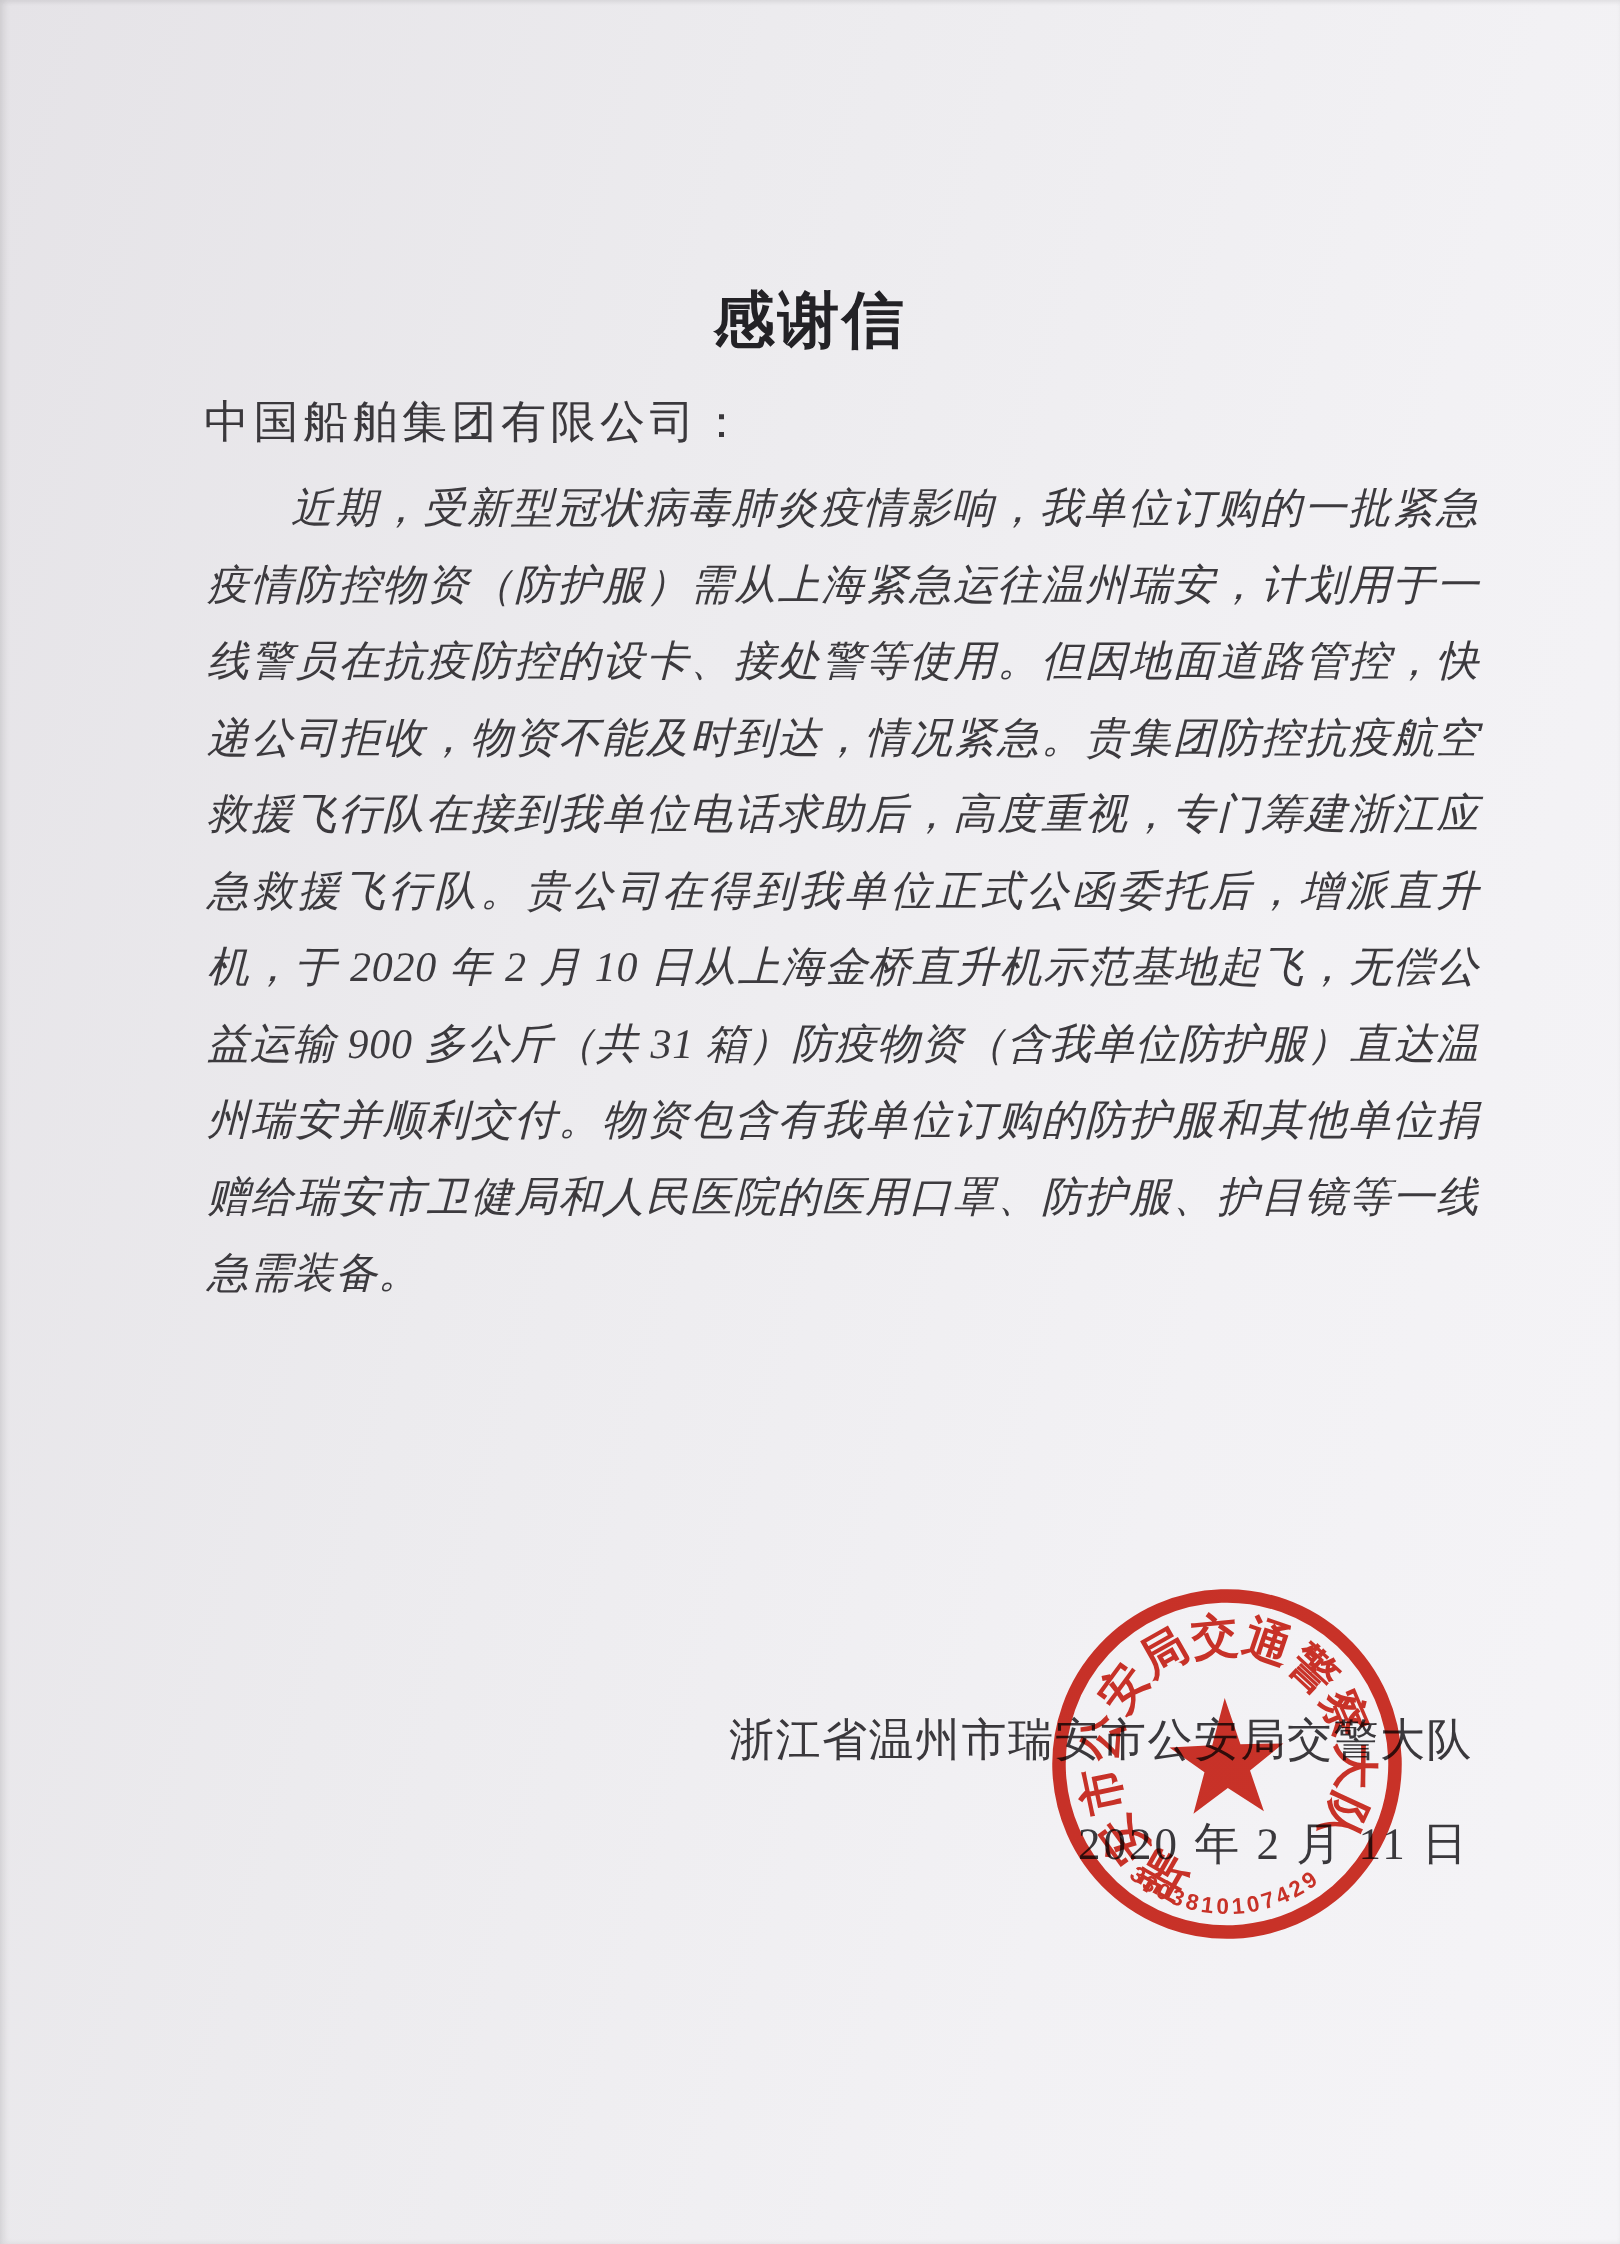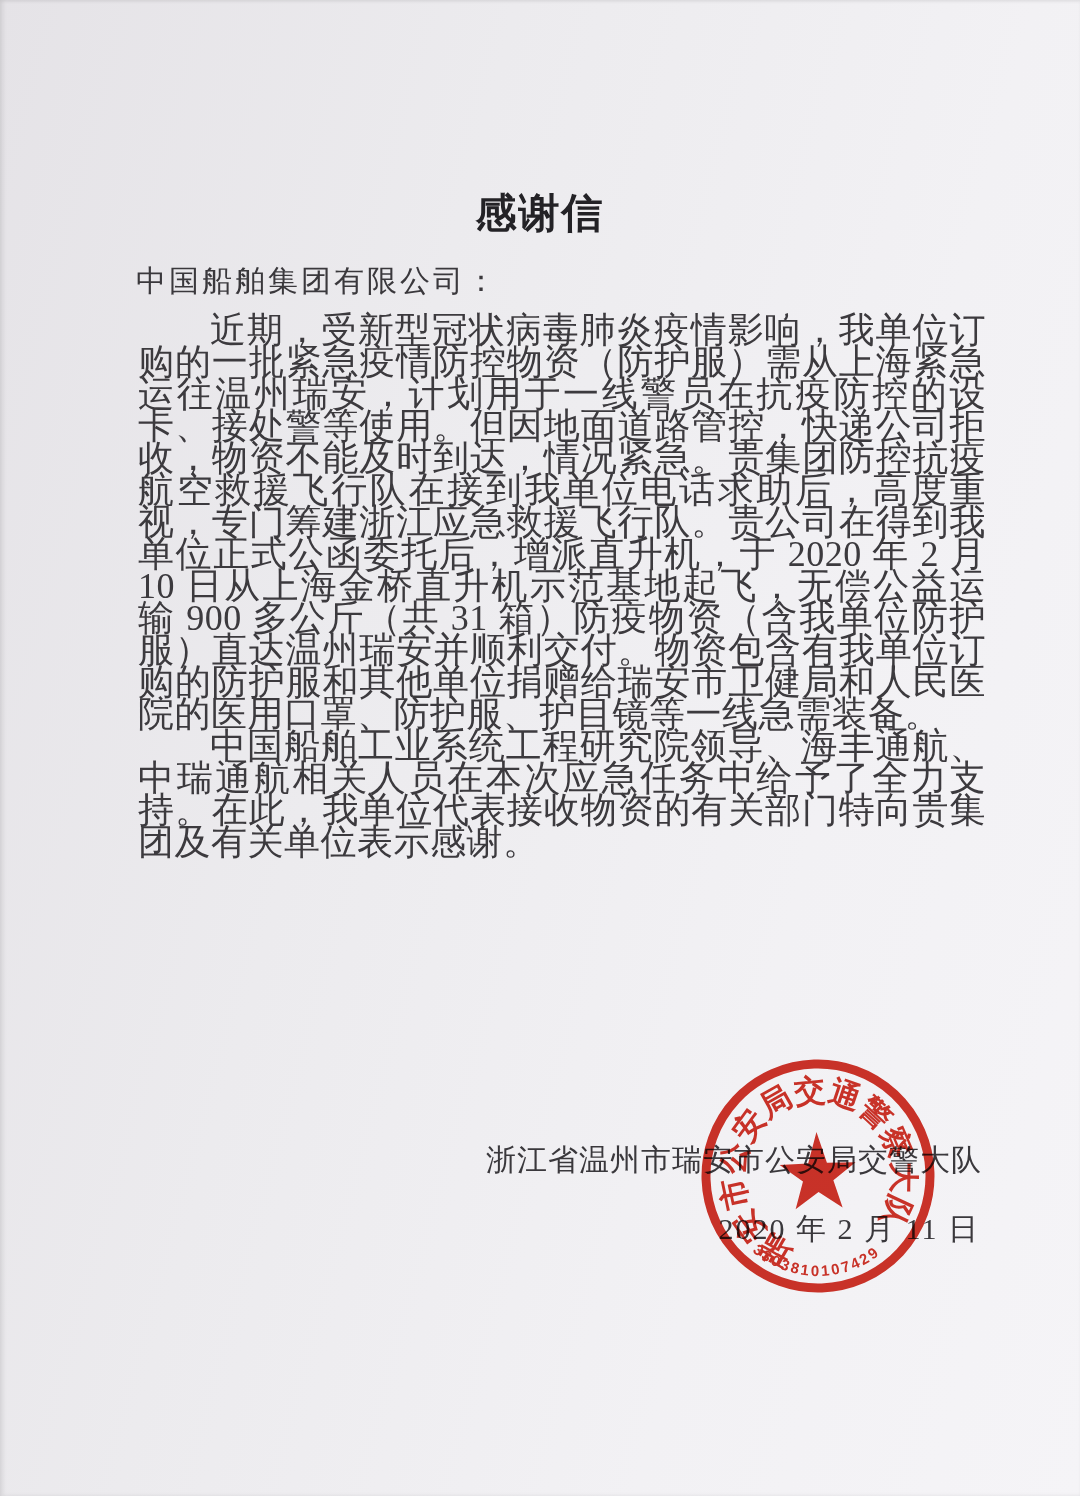--- a/index.html
+++ b/index.html
@@ -17,22 +17,22 @@
     text-align:center;
     font-family:"Liberation Sans","DejaVu Sans",sans-serif;
     font-weight:700;font-size:41px;letter-spacing:2px;color:#232226;margin-top:42px;
   }
   .recipient{
     position:absolute;top:261px;left:136px;
     font-size:30px;letter-spacing:3px;color:#3a383c;font-family:Liberation Serif, serif;
   }
   .bodytext{
     position:absolute;top:314px;left:138px;width:848px;
-    font-size:36px;line-height:32px;letter-spacing:0.5px;
-    color:#3c3a3e;text-align:justify;
+    font-size:28px;line-height:51px;letter-spacing:0.5px;
+    color:#3c3a3e;text-align:justify;font-style:italic;
   }
   .bodytext p{margin:0;text-indent:2em;text-align-last:left;}
   .signature{
     position:absolute;top:1140px;right:98px;
     text-align:right;font-size:30px;color:#3a383c;letter-spacing:1px;
   }
   .sig-date{margin-top:28px;margin-right:2px;letter-spacing:2px;}
   .stamp{
     position:absolute;left:698px;top:1056px;width:240px;height:240px;
     mix-blend-mode:multiply;opacity:0.93;z-index:5;
@@ -44,21 +44,20 @@
 <body>
 
 <div class="paper">
 
   <div class="title">感谢信</div>
 
   <div class="recipient">中国船舶集团有限公司：</div>
 
   <div class="bodytext">
     <p>近期，受新型冠状病毒肺炎疫情影响，我单位订购的一批紧急疫情防控物资（防护服）需从上海紧急运往温州瑞安，计划用于一线警员在抗疫防控的设卡、接处警等使用。但因地面道路管控，快递公司拒收，物资不能及时到达，情况紧急。贵集团防控抗疫航空救援飞行队在接到我单位电话求助后，高度重视，专门筹建浙江应急救援飞行队。贵公司在得到我单位正式公函委托后，增派直升机，于 2020 年 2 月 10 日从上海金桥直升机示范基地起飞，无偿公益运输 900 多公斤（共 31 箱）防疫物资（含我单位防护服）直达温州瑞安并顺利交付。物资包含有我单位订购的防护服和其他单位捐赠给瑞安市卫健局和人民医院的医用口罩、防护服、护目镜等一线急需装备。</p>
-    <p>中国船舶工业系统工程研究院领导、海丰通航、中瑞通航相关人员在本次应急任务中给予了全力支持。在此，我单位代表接收物资的有关部门特向贵集团及有关单位表示感谢。</p>
   </div>
 
   <div class="signature">
     <div class="sig-org">浙江省温州市瑞安市公安局交警大队</div>
     <div class="sig-date">2020 年 2 月 11 日</div>
   </div>
 
   <div class="stamp">
     <svg viewBox="0 0 240 240" xmlns="http://www.w3.org/2000/svg">
       <defs>

